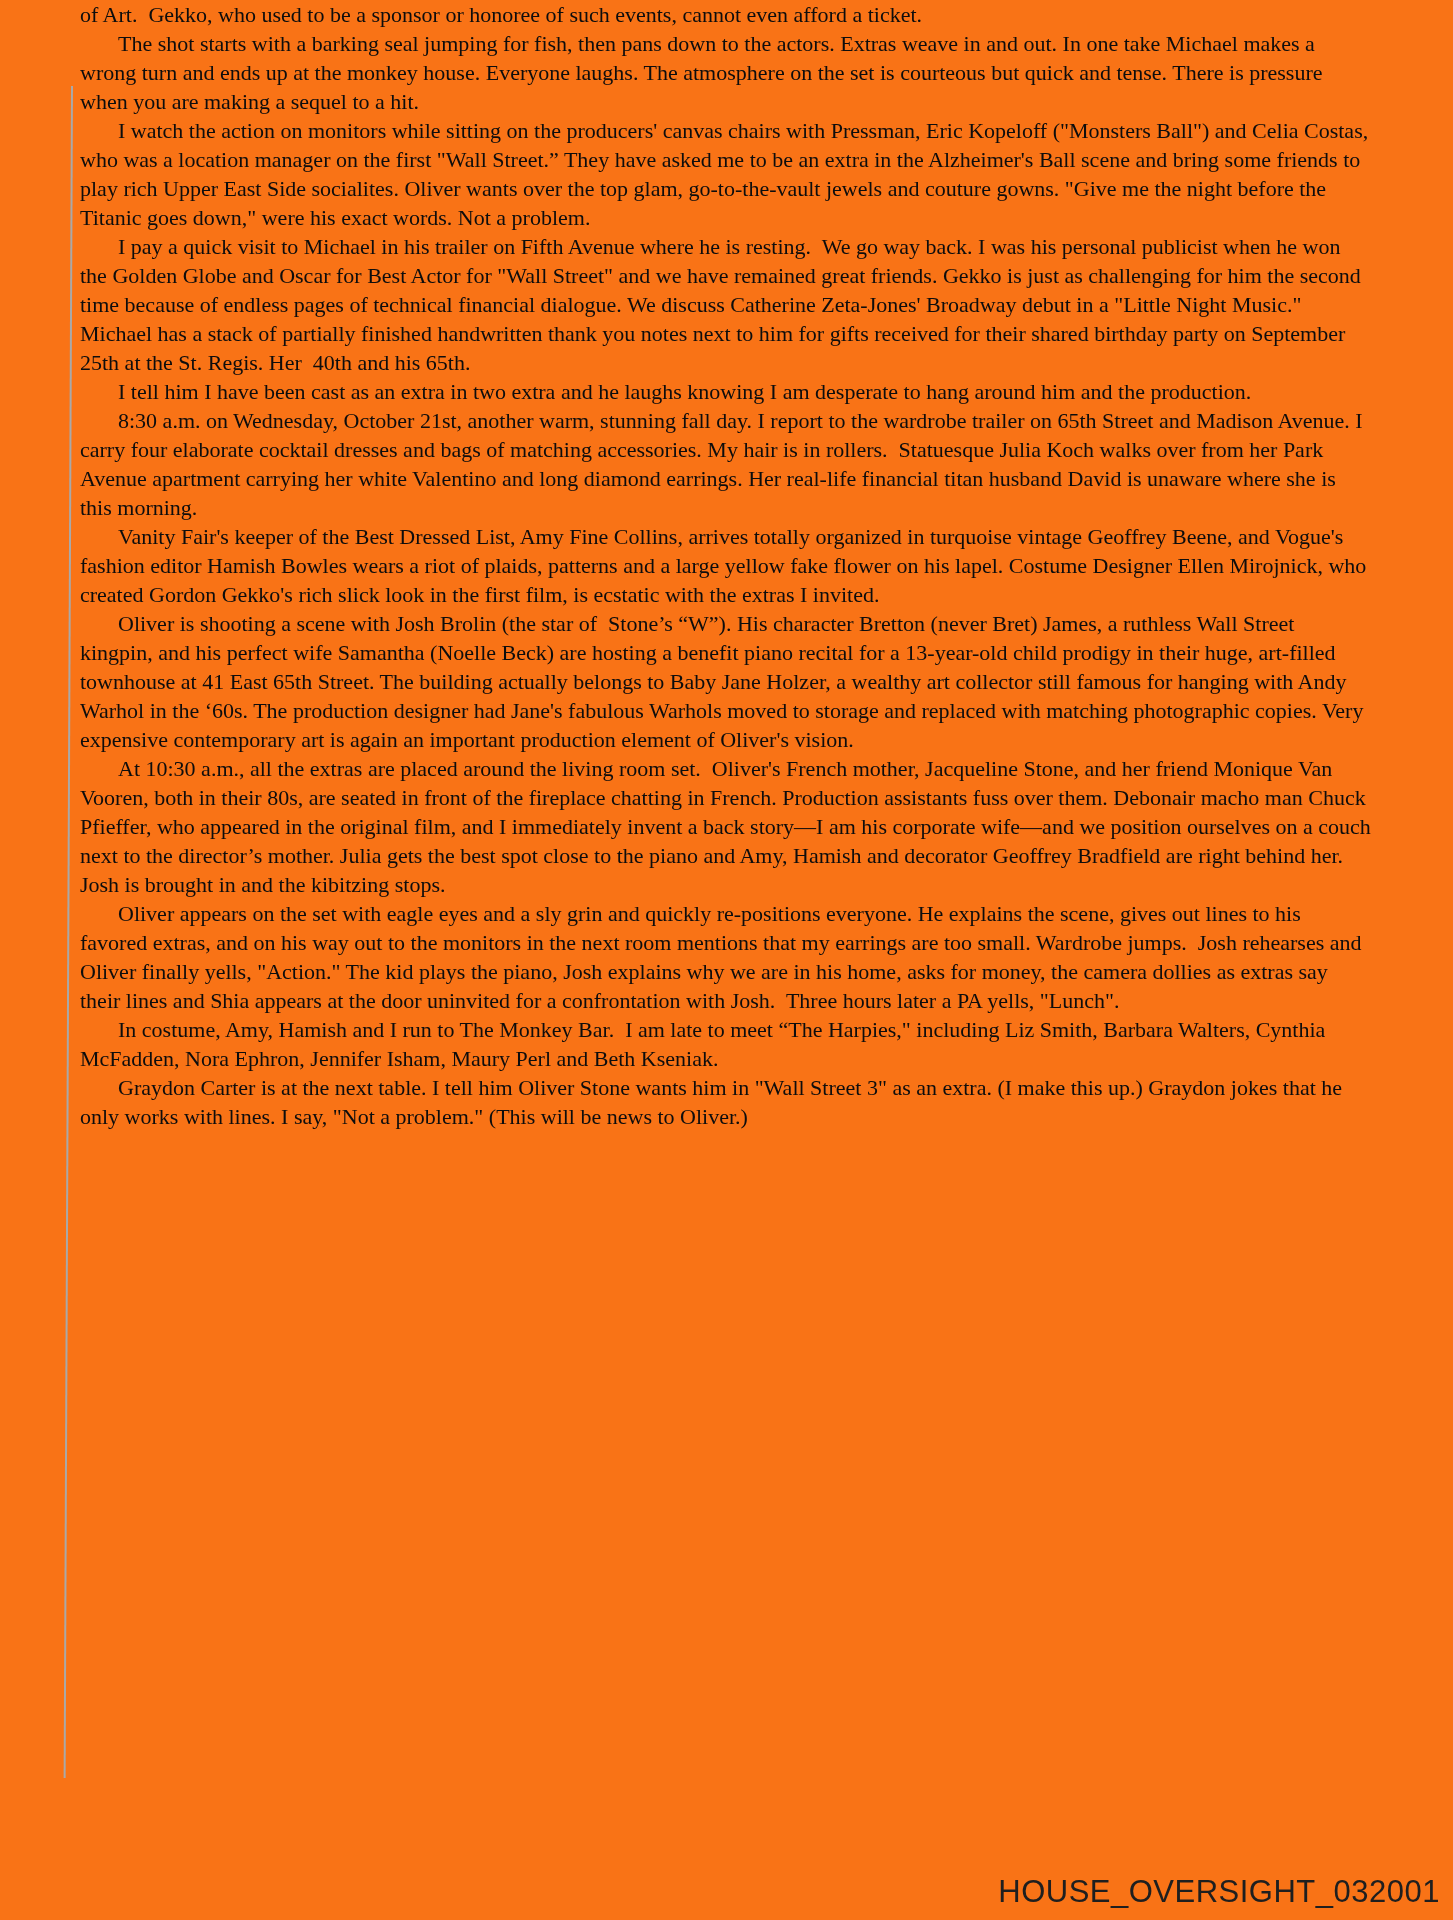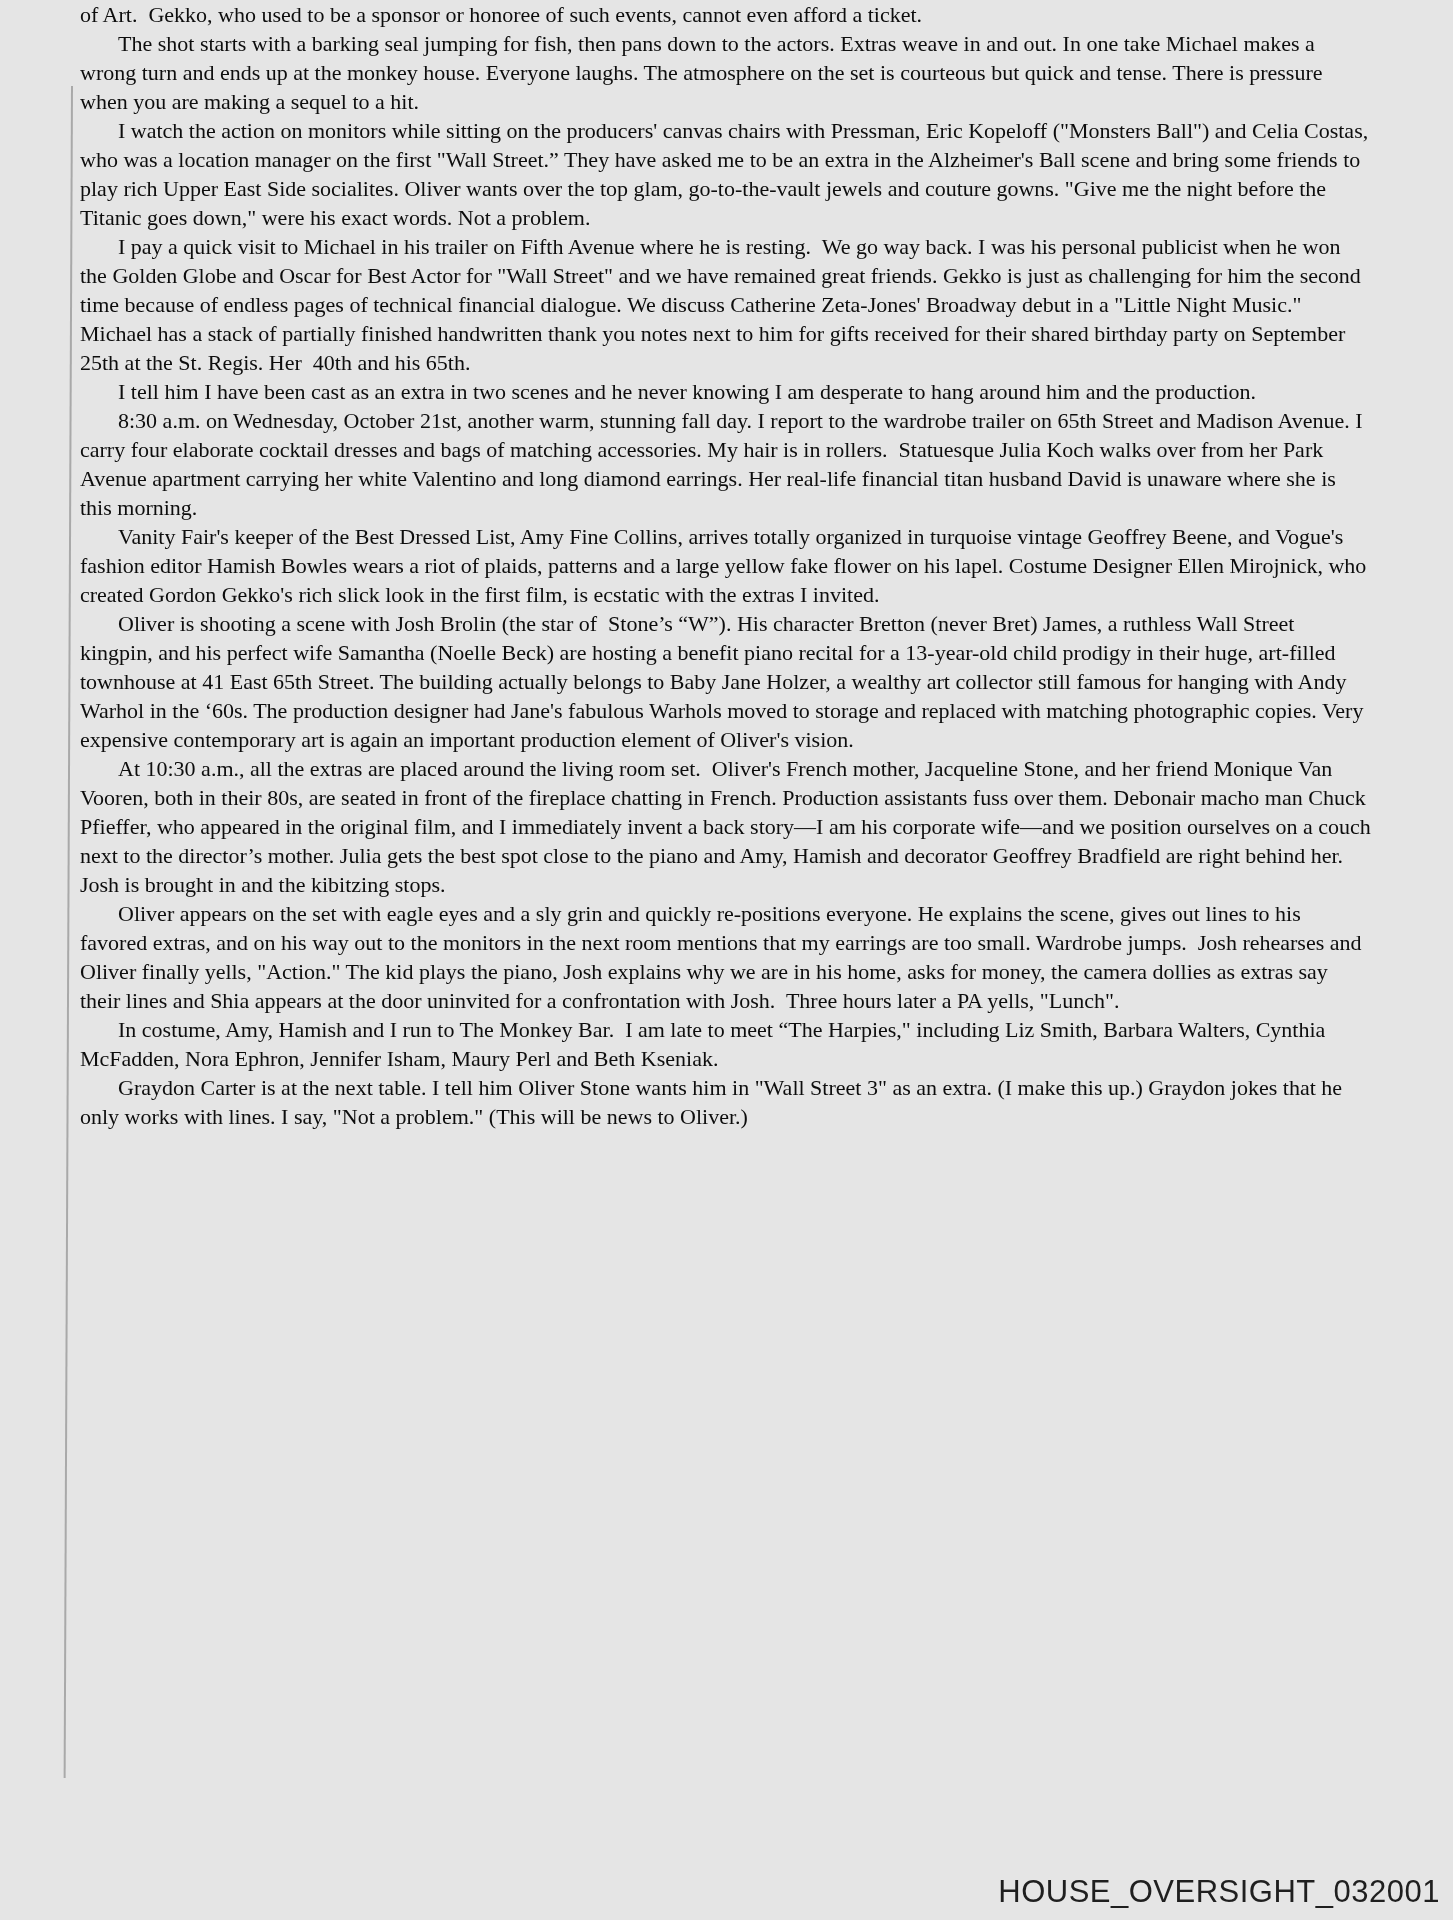--- a/index.html
+++ b/index.html
@@ -10,21 +10,21 @@
   body {
     width: 1453px;
     height: 1920px;
     overflow: hidden;
     position: relative;
     font-family: "Liberation Serif", "DejaVu Serif", serif;
   }
   .page {
     position: absolute;
     inset: 0;
-    background: #e5e5e5;
+    background: #f97316;
   }
   .margin-rule {
     position: absolute;
     left: 71px;
     top: 86px;
     width: 2px;
     height: 1692px;
     background: #a9a9a9;
     transform: rotate(0.25deg);
     transform-origin: top left;
@@ -82,21 +82,21 @@
 
   <div class="content">
     <p class="p-frag">of Art.  Gekko, who used to be a sponsor or honoree of such events, cannot even afford a ticket.</p>
 
     <p class="para gap-section">The shot starts with a barking seal jumping for fish, then pans down to the actors. Extras weave in and out. In one take Michael makes a wrong turn and ends up at the monkey house. Everyone laughs. The atmosphere on the set is courteous but quick and tense. There is pressure when you are making a sequel to a hit.</p>
 
     <p class="para">I watch the action on monitors while sitting on the producers' canvas chairs with Pressman, Eric Kopeloff ("Monsters Ball") and Celia Costas, who was a location manager on the first "Wall Street.” They have asked me to be an extra in the Alzheimer's Ball scene and bring some friends to play rich Upper East Side socialites. Oliver wants over the top glam, go-to-the-vault jewels and couture gowns. "Give me the night before the Titanic goes down," were his exact words. Not a problem.</p>
 
     <p class="para">I pay a quick visit to Michael in his trailer on Fifth Avenue where he is resting.  We go way back. I was his personal publicist when he won the Golden Globe and Oscar for Best Actor for "Wall Street" and we have remained great friends. Gekko is just as challenging for him the second time because of endless pages of technical financial dialogue. We discuss Catherine Zeta-Jones' Broadway debut in a "Little Night Music." Michael has a stack of partially finished handwritten thank you notes next to him for gifts received for their shared birthday party on September 25th at the St. Regis. Her  40th and his 65th.</p>
 
-    <p class="para">I tell him I have been cast as an extra in two scenes and he never knowing I am desperate to hang around him and the production.</p>
+    <p class="para">I tell him I have been cast as an extra in two extra and he laughs knowing I am desperate to hang around him and the production.</p>
 
     <p class="para gap-day">8:30 a.m. on Wednesday, October 21st, another warm, stunning fall day. I report to the wardrobe trailer on 65th Street and Madison Avenue. I carry four elaborate cocktail dresses and bags of matching accessories. My hair is in rollers.  Statuesque Julia Koch walks over from her Park Avenue apartment carrying her white Valentino and long diamond earrings. Her real-life financial titan husband David is unaware where she is this morning.</p>
 
     <p class="para gap-scene">Vanity Fair's keeper of the Best Dressed List, Amy Fine Collins, arrives totally organized in turquoise vintage Geoffrey Beene, and Vogue's fashion editor Hamish Bowles wears a riot of plaids, patterns and a large yellow fake flower on his lapel. Costume Designer Ellen Mirojnick, who created Gordon Gekko's rich slick look in the first film, is ecstatic with the extras I invited.</p>
 
     <p class="para">Oliver is shooting a scene with Josh Brolin (the star of  Stone’s “W”). His character Bretton (never Bret) James, a ruthless Wall Street kingpin, and his perfect wife Samantha (Noelle Beck) are hosting a benefit piano recital for a 13-year-old child prodigy in their huge, art-filled townhouse at 41 East 65th Street. The building actually belongs to Baby Jane Holzer, a wealthy art collector still famous for hanging with Andy Warhol in the ‘60s. The production designer had Jane's fabulous Warhols moved to storage and replaced with matching photographic copies. Very expensive contemporary art is again an important production element of Oliver's vision.</p>
 
     <p class="para">At 10:30 a.m., all the extras are placed around the living room set.  Oliver's French mother, Jacqueline Stone, and her friend Monique Van Vooren, both in their 80s, are seated in front of the fireplace chatting in French. Production assistants fuss over them. Debonair macho man Chuck Pfieffer, who appeared in the original film, and I immediately invent a back story—I am his corporate wife—and we position ourselves on a couch next to the director’s mother. Julia gets the best spot close to the piano and Amy, Hamish and decorator Geoffrey Bradfield are right behind her. Josh is brought in and the kibitzing stops.</p>
 
     <p class="para">Oliver appears on the set with eagle eyes and a sly grin and quickly re-positions everyone. He explains the scene, gives out lines to his favored extras, and on his way out to the monitors in the next room mentions that my earrings are too small. Wardrobe jumps.  Josh rehearses and Oliver finally yells, "Action." The kid plays the piano, Josh explains why we are in his home, asks for money, the camera dollies as extras say their lines and Shia appears at the door uninvited for a confrontation with Josh.  Three hours later a PA yells, "Lunch".</p>

